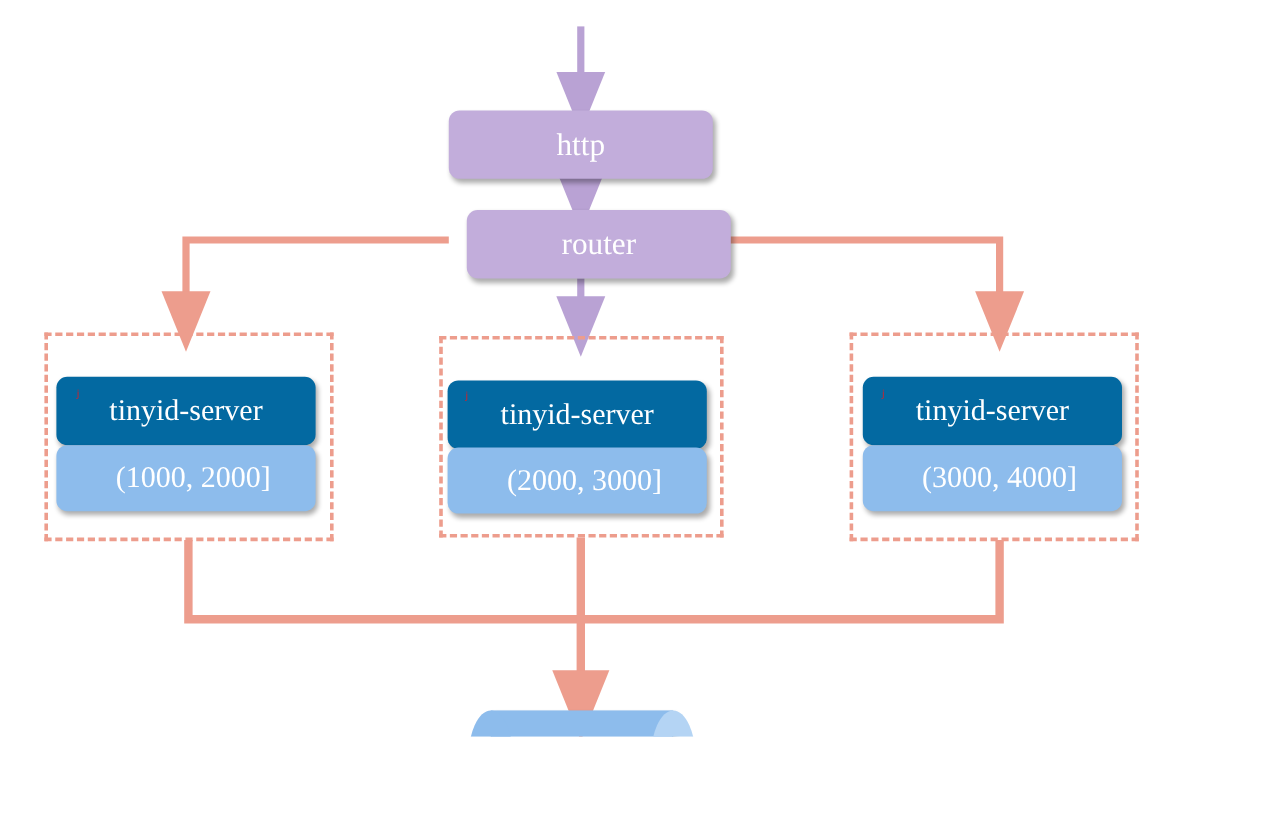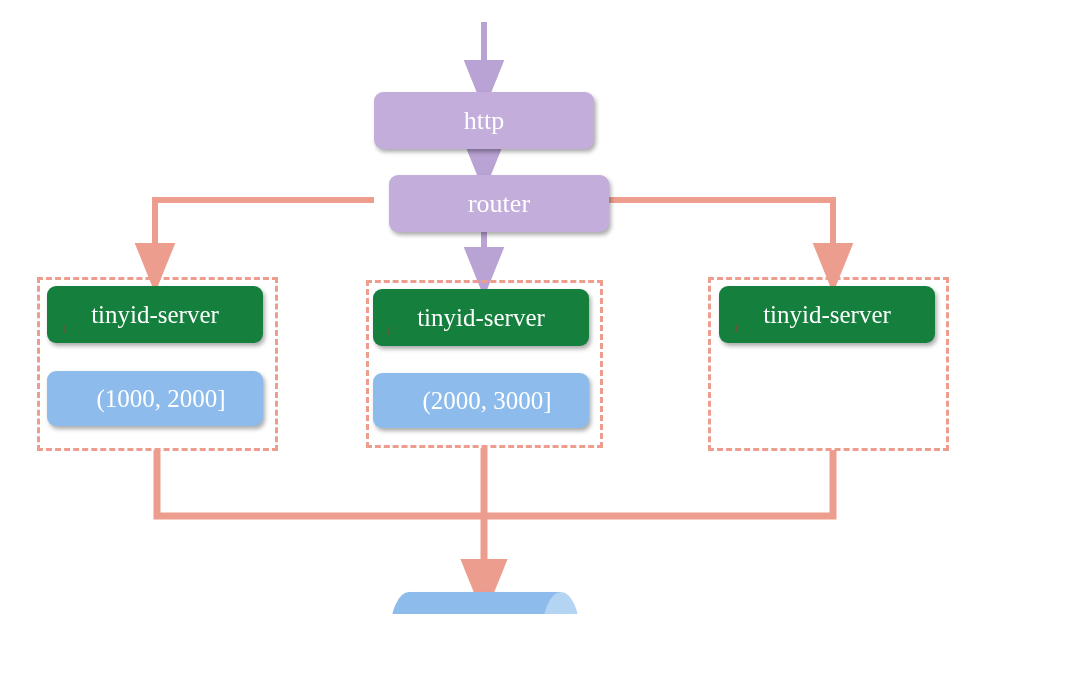--- a/index.html
+++ b/index.html
@@ -37,21 +37,21 @@
     color: #ffffff;
     text-align: center;
     white-space: nowrap;
     line-height: 1;
   }
   .rounded {
     border-radius: 9px;
     box-shadow: 2px 3px 4px rgba(0,0,0,0.33);
   }
   .node-purple { background: #c2addb; }
-  .node-salmon { background: #15803d; }
+  .node-salmon { background: #0369a1; margin-top: 28px; }
   .node-blue   { background: #8dbcec; padding-left: 12px; }
 
   .group-box {
     position: absolute;
     box-sizing: border-box;
     border: 3px dashed #ed9d8d;
     background: transparent;
   }
 
   
@@ -167,20 +167,23 @@
   <div class="node rounded node-blue" style="left:373px; top:373px; width:216px; height:55px; font-size:25px;">
     <span>(2000, 3000]</span>
   </div>
 
   <div class="group-box" style="left:708px; top:277px; width:241px; height:174px;">
   </div>
   <div class="node rounded node-salmon" style="left:719px; top:286px; width:216px; height:57px; font-size:25px;">
     <span>tinyid-server</span>
   </div>
   <span class="tick-mark" style="left:735px; top:318px;">ⱼ</span>
+  <div class="node rounded node-blue" style="left:719px; top:371px; width:216px; height:55px; font-size:25px;">
+    <span>(3000, 4000]</span>
+  </div>
 
   <div class="cylinder" style="left:409px; top:592px; width:152px; height:85px;">
     <div class="cyl-body"></div>
     <div class="cyl-cap-left"></div>
     <div class="cyl-cap-right"></div>
     <div class="cyl-label" style="font-size:26px;">DB</div>
   </div>
 
 </div>
 

